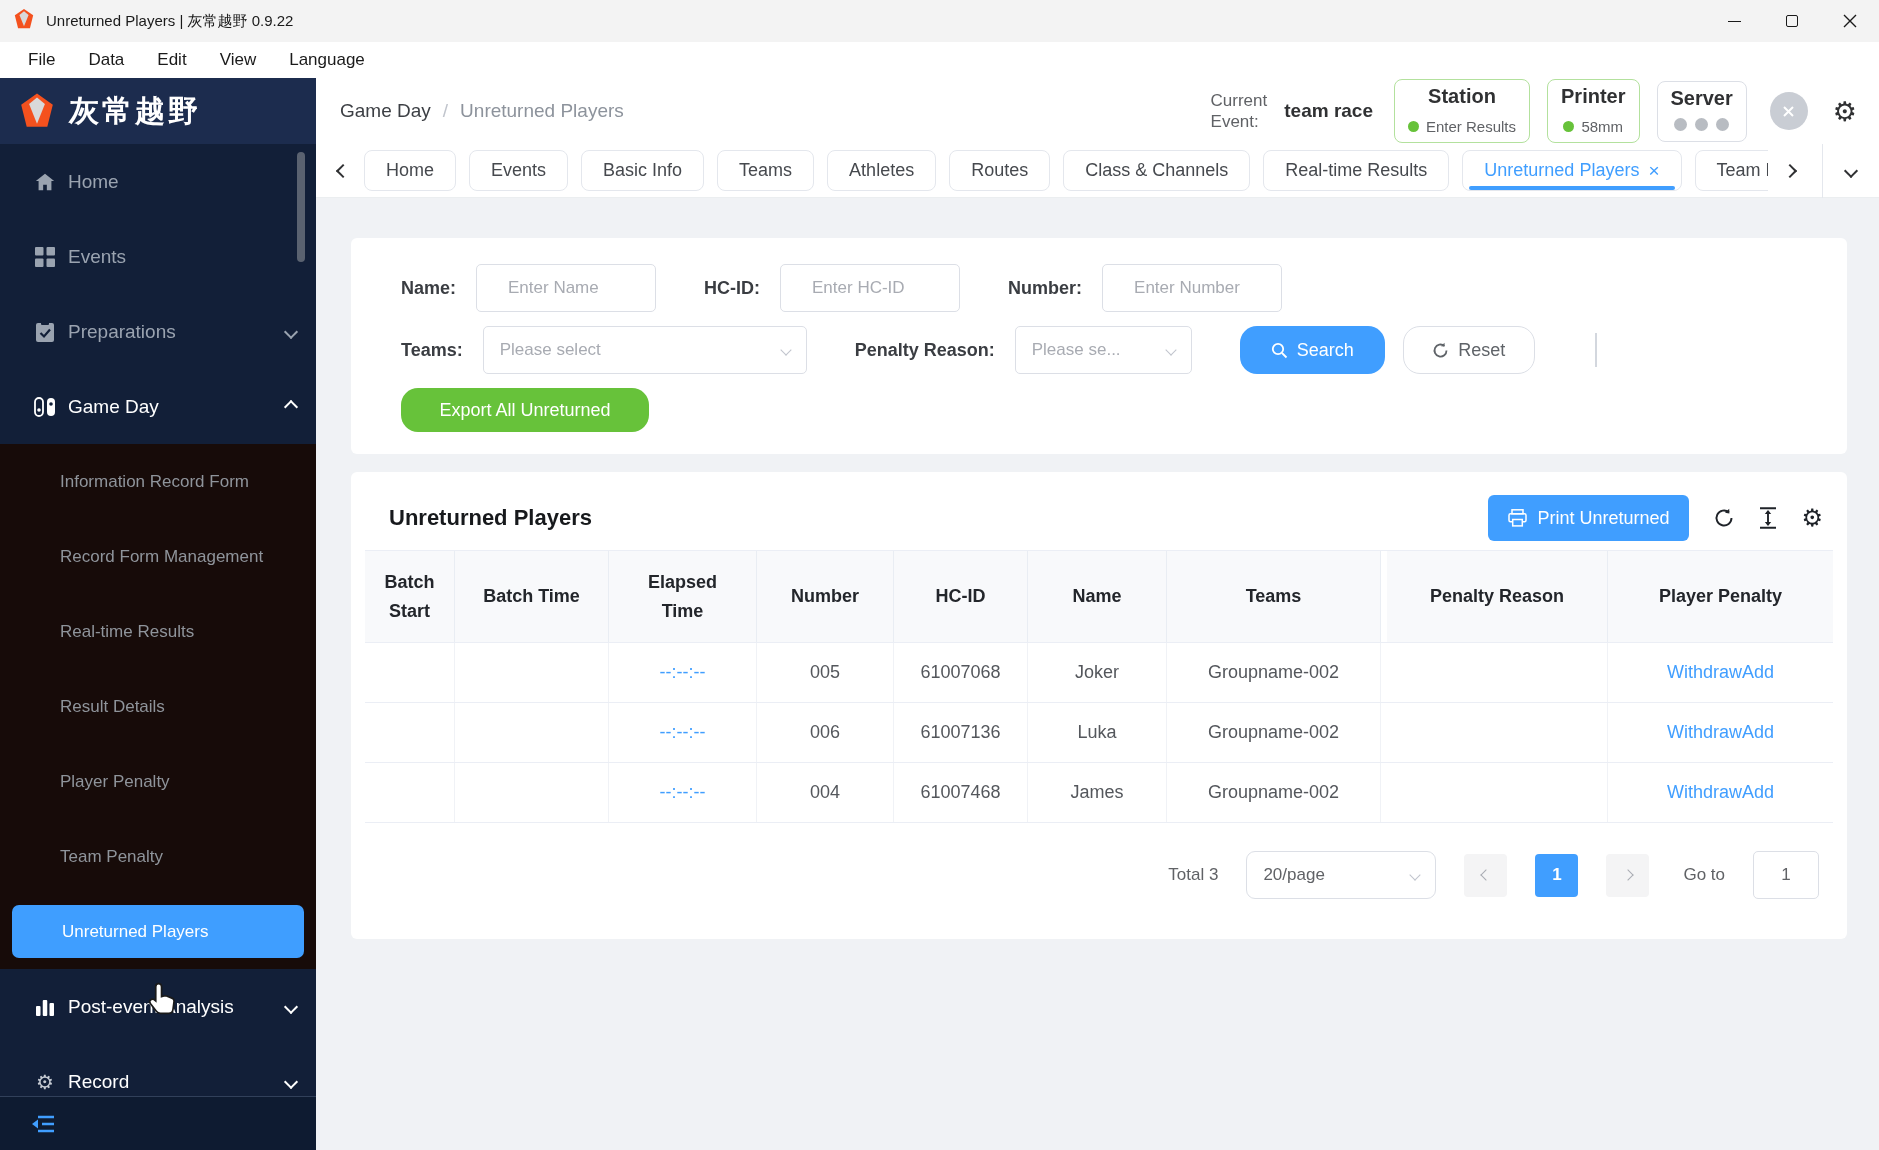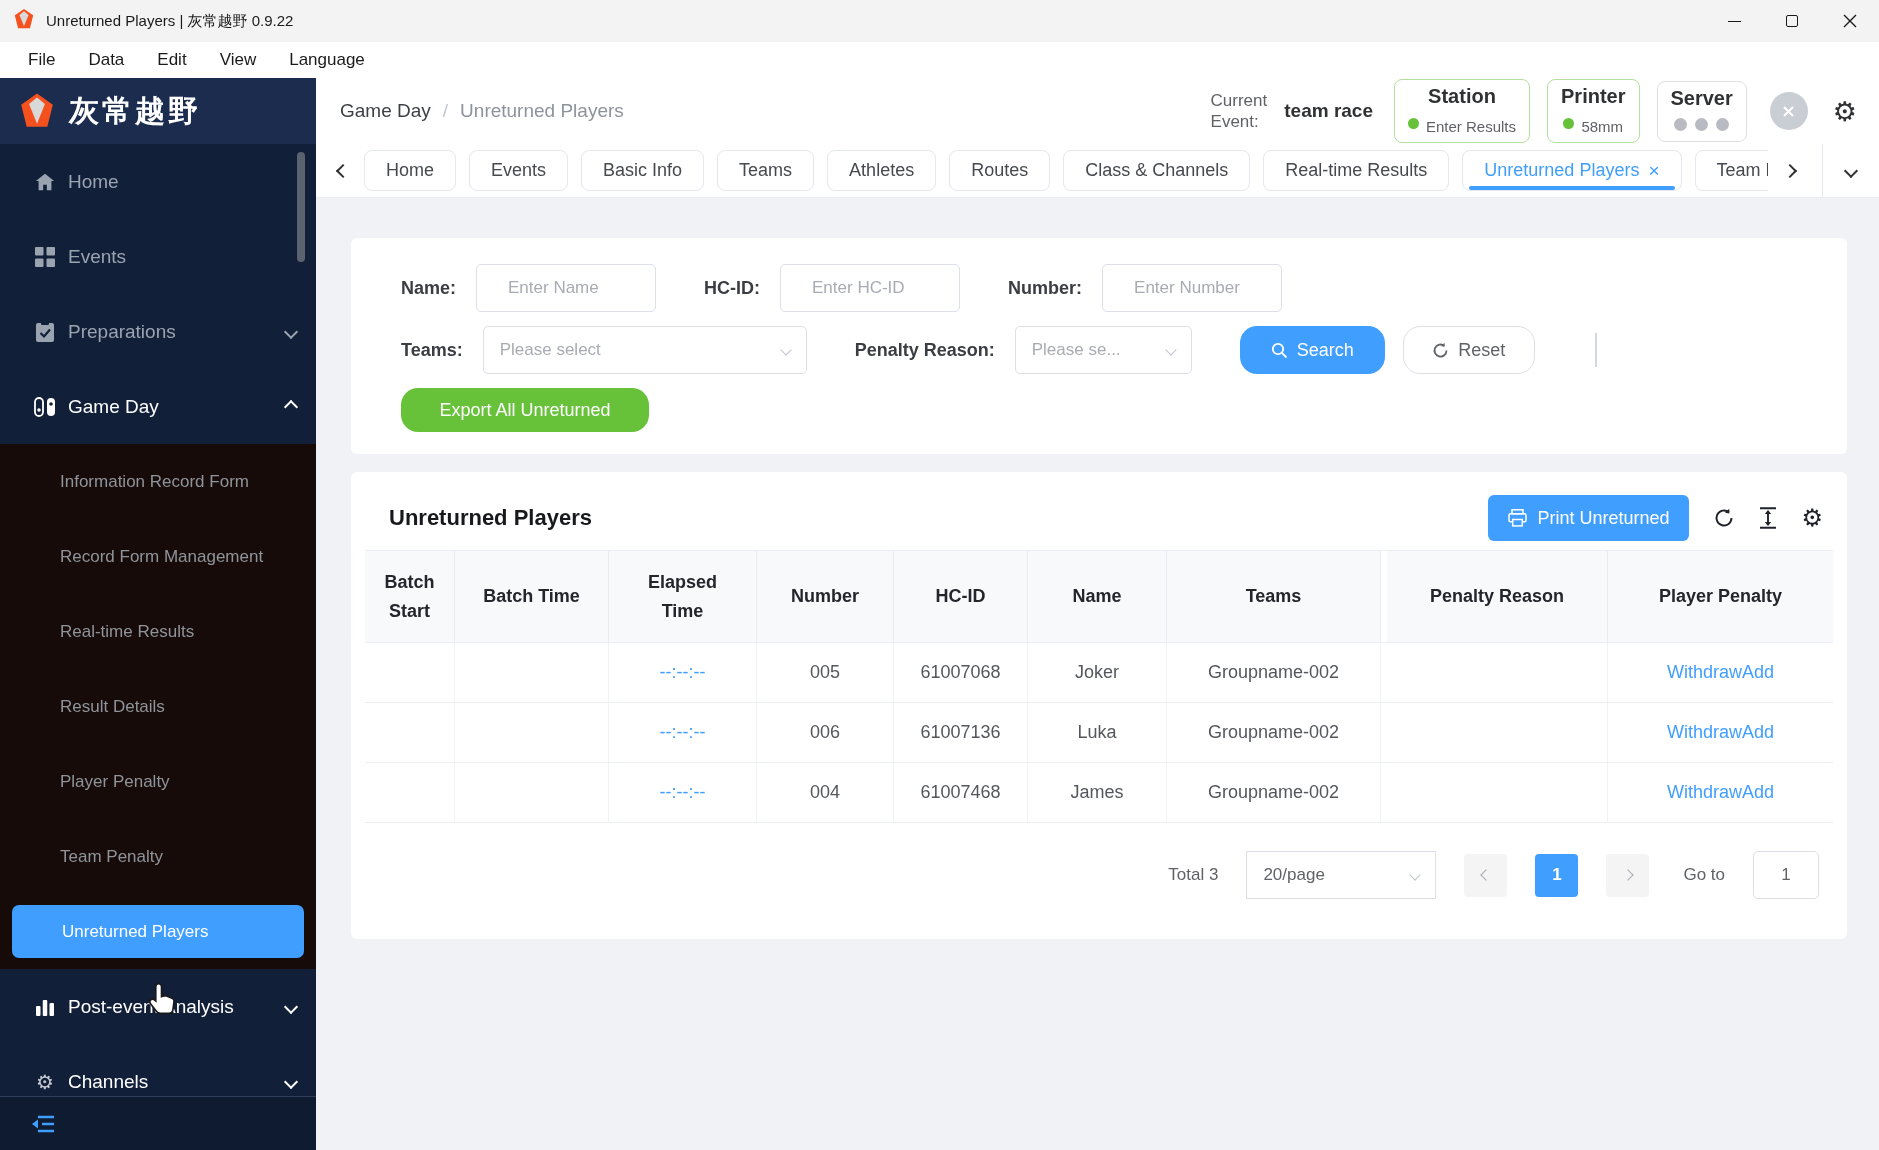--- a/index.html
+++ b/index.html
@@ -51,21 +51,21 @@
   .pagehead{height:66px;background:#fff;display:flex;align-items:center;padding:0 22px 0 24px;flex:none}
   .crumb-a{font-size:19px;color:#3c3f44}
   .crumb-sep{font-size:19px;color:#c0c4cc;margin:0 12px}
   .crumb-b{font-size:19px;color:#8d939c}
   .head-right{margin-left:auto;display:flex;align-items:center;gap:17px}
   .cur-label{font-size:17px;color:#606266;line-height:1.25}
   .cur-value{font-size:19px;font-weight:bold;color:#303133;margin-right:4px}
   .statbox{border:1px solid #b3e19d;border-radius:8px;padding:5px 13px 7px;display:flex;flex-direction:column;align-items:center;background:#fff;cursor:pointer}
   .statbox.gray{border-color:#dcdfe6}
   .statbox .btitle{font-size:20px;font-weight:bold;color:#303133}
-  .statbox .bstat{display:flex;gap:7px;font-size:15px;color:#606266;margin-top:10px}
+  .statbox .bstat{display:flex;align-items:center;gap:7px;font-size:15px;color:#606266;margin-top:10px}
   .dot{width:11px;height:11px;border-radius:50%;background:#67c23a;flex:none}
   .graydots{display:flex;gap:8px;margin-top:8px;margin-bottom:3px}
   .graydots i{width:13px;height:13px;border-radius:50%;background:#b8bcc2}
   .circle-x{width:38px;height:38px;border-radius:50%;background:#c9cdd4;display:flex;align-items:center;justify-content:center;cursor:pointer;margin-left:6px}
   .head-gear{font-size:27px;color:#303133;cursor:pointer;margin-left:8px}
 
   
   .tabbar{height:54px;background:#fff;border-bottom:1px solid #ebeef0;display:flex;align-items:center;padding-left:22px;flex:none}
   .tab-scroll-left{color:#303133;margin-right:16px;cursor:pointer;display:flex}
   .tabs-clip{flex:1;display:flex;gap:13px;overflow:hidden;align-items:center;min-width:0}
@@ -110,21 +110,21 @@
   .tbody-row{height:60px}
   .c0{width:90px}.c1{width:154px}.c2{width:148px}.c3{width:137px}.c4{width:134px}.c5{width:139px}.c6{width:214px}
   .seam{width:6px;padding:0;border-right:none !important;background:#fff !important}
   .c7{width:221px}.c8{width:225px;border-right:none !important}
   .elapsed{color:#409eff}
   .linkcell{}
   .tlink{color:#409eff;cursor:pointer}
 
   .pager{display:flex;align-items:center;justify-content:flex-end;gap:28px;margin-top:28px;padding-right:14px}
   .pg-total{font-size:17px;color:#606266}
-  .pg-size{width:190px;height:48px;border:1px solid #dcdfe6;border-radius:0;display:flex;align-items:center;padding:0 16px;font-size:17px;color:#606266;cursor:pointer;background:#fff}
+  .pg-size{width:190px;height:48px;border:1px solid #dcdfe6;border-radius:9px;display:flex;align-items:center;padding:0 16px;font-size:17px;color:#606266;cursor:pointer;background:#fff}
   .pg-size .chev{margin-left:auto;width:8px;height:8px;border-width:1.6px;color:#c0c4cc}
   .pg-btn{width:43px;height:43px;border-radius:4px;background:#f4f4f5;display:flex;align-items:center;justify-content:center;color:#a8abb2;cursor:pointer}
   .pg-btn .chev{width:8px;height:8px;border-width:1.8px}
   .pg-cur{width:43px;height:43px;border-radius:4px;background:#409eff;color:#fff;font-size:17px;font-weight:bold;display:flex;align-items:center;justify-content:center;cursor:pointer}
   .pg-goto{font-size:17px;color:#606266;margin-left:6px}
   .pg-input{width:66px;height:48px;border:1px solid #dcdfe6;border-radius:5px;text-align:center;font-size:17px;color:#606266;outline:none;font-family:inherit}
 </style>
 </head>
 <body>
 
@@ -234,21 +234,21 @@
                 <rect x="1" y="9" width="4.5" height="10" rx="1"></rect>
                 <rect x="7.75" y="3" width="4.5" height="16" rx="1"></rect>
                 <rect x="14.5" y="6" width="4.5" height="13" rx="1"></rect>
               </svg>
           </span>
           <span>Post-event Analysis</span>
           <span class="chev down"></span>
         </div>
         <div class="nav-item bright">
           <span class="nicon gear-glyph" style="font-size:20px;color:#c6cbd3">⚙</span>
-          <span>Channels</span>
+          <span>Record</span>
           <span class="chev down"></span>
         </div>
 
         <div class="side-scroll-thumb"></div>
       </nav>
 
       <div class="side-bottom">
         <svg width="26" height="22" viewBox="0 0 26 22" style="cursor:pointer">
             <path d="M8 4 H24 M8 18 H24 M12 11 H24" stroke="#409eff" stroke-width="2.4"></path>
             <path d="M8 6.5 L2 11 L8 15.5 Z" fill="#409eff"></path>

